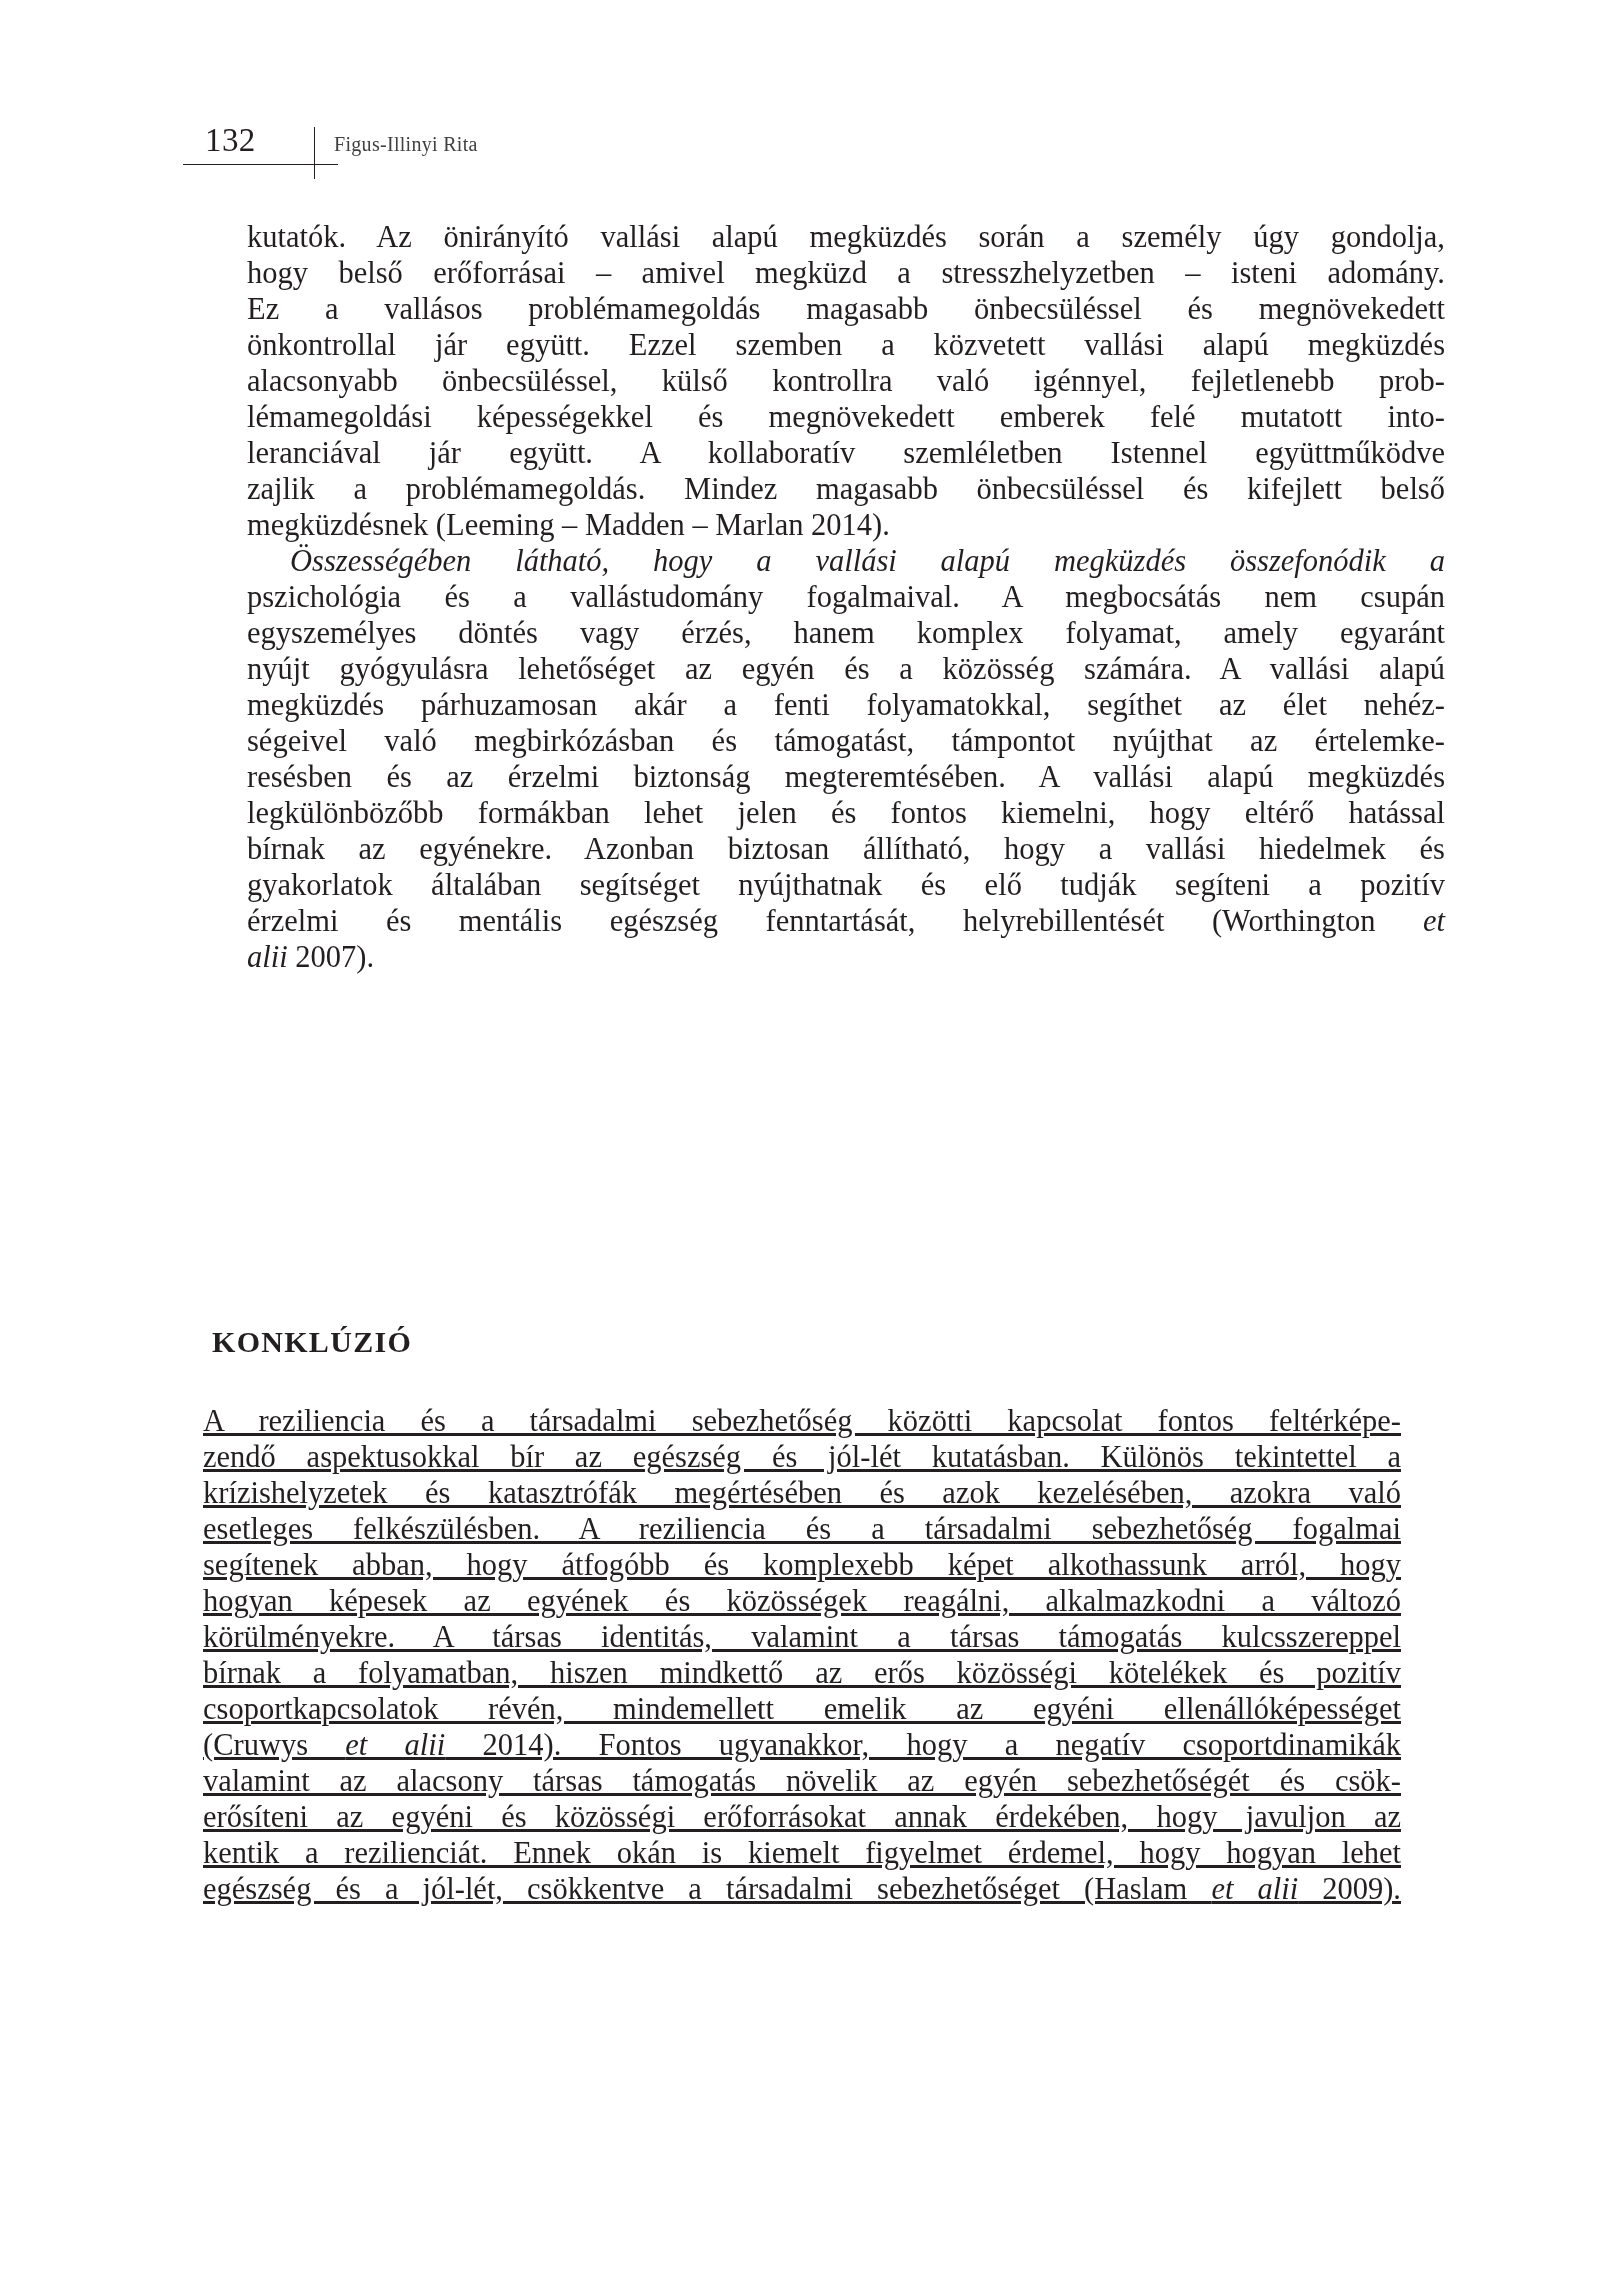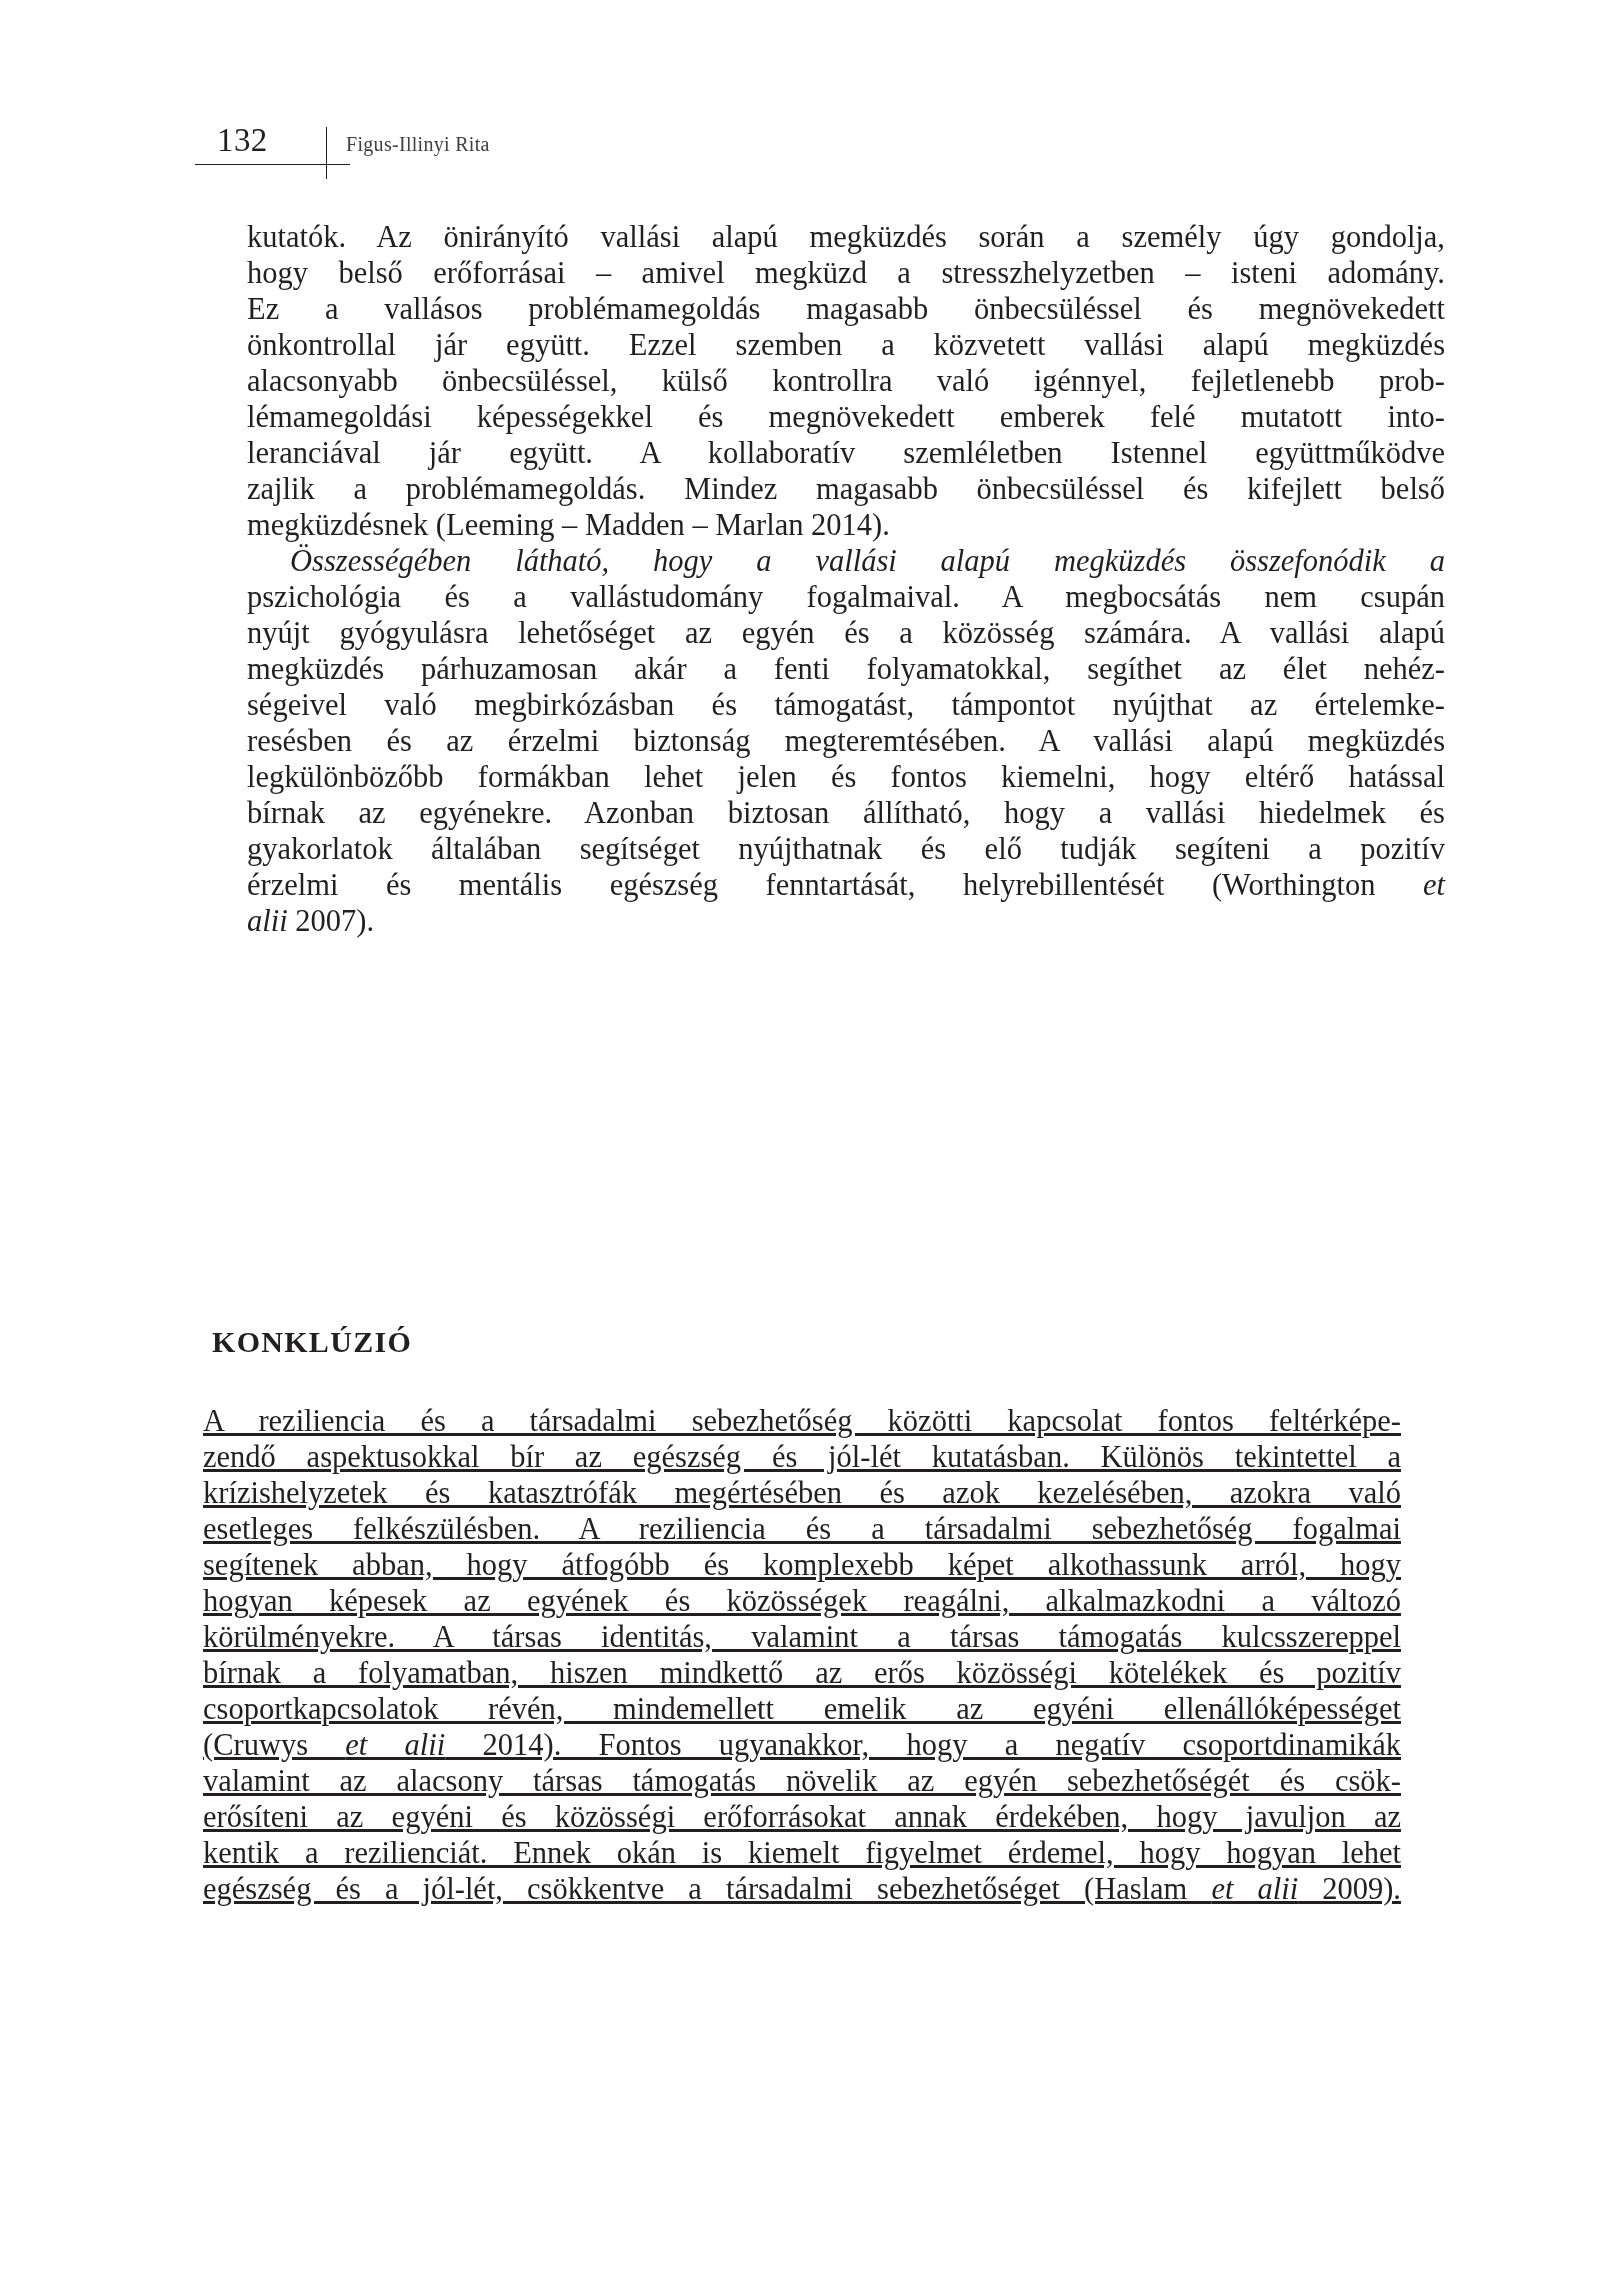--- a/index.html
+++ b/index.html
@@ -10,21 +10,21 @@
   body {
     width: 1605px;
     height: 2295px;
     position: relative;
     overflow: hidden;
     font-family: "Liberation Serif", "DejaVu Serif", serif;
     color: #231f20;
   }
   .running-head {
     position: absolute;
-    left: 12px;
+    left: 0;
     top: 0;
     width: 1584px;
     height: 189px;
   }
   .page-number {
     position: absolute;
     left: 205px;
     top: 119px;
     font-size: 33px;
     line-height: 43px;
@@ -124,20 +124,21 @@
     <span class="line">önkontrollal jár együtt. Ezzel szemben a közvetett vallási alapú megküzdés</span>
     <span class="line">alacsonyabb önbecsüléssel, külső kontrollra való igénnyel, fejletlenebb prob-</span>
     <span class="line">lémamegoldási képességekkel és megnövekedett emberek felé mutatott into-</span>
     <span class="line">leranciával jár együtt. A kollaboratív szemléletben Istennel együttműködve</span>
     <span class="line">zajlik a problémamegoldás. Mindez magasabb önbecsüléssel és kifejlett belső</span>
     <span class="line last">megküzdésnek (Leeming – Madden – Marlan 2014).</span>
   </p>
   <p>
     <span class="line indent" style="padding-left:43px;text-indent:0;">Összességében látható, hogy a vallási alapú megküzdés összefonódik a</span>
     <span class="line">pszichológia és a vallástudomány fogalmaival. A megbocsátás nem csupán</span>
+    <span class="line">egyszemélyes döntés vagy érzés, hanem komplex folyamat, amely egyaránt</span>
     <span class="line">nyújt gyógyulásra lehetőséget az egyén és a közösség számára. A vallási alapú</span>
     <span class="line">megküzdés párhuzamosan akár a fenti folyamatokkal, segíthet az élet nehéz-</span>
     <span class="line">ségeivel való megbirkózásban és támogatást, támpontot nyújthat az értelemke-</span>
     <span class="line">resésben és az érzelmi biztonság megteremtésében. A vallási alapú megküzdés</span>
     <span class="line">legkülönbözőbb formákban lehet jelen és fontos kiemelni, hogy eltérő hatással</span>
     <span class="line">bírnak az egyénekre. Azonban biztosan állítható, hogy a vallási hiedelmek és</span>
     <span class="line">gyakorlatok általában segítséget nyújthatnak és elő tudják segíteni a pozitív</span>
     <span class="line"><span>érzelmi és mentális egészség fenntartását, helyrebillentését (Worthington</span> <em>et</em></span>
     <span class="line last"><em>alii</em><span> 2007).</span></span>
   </p>

